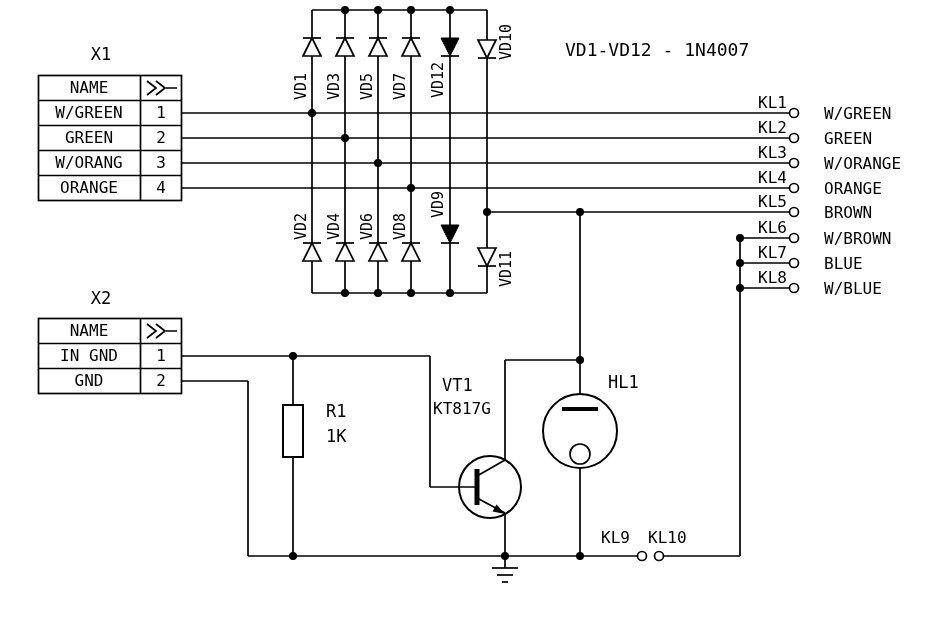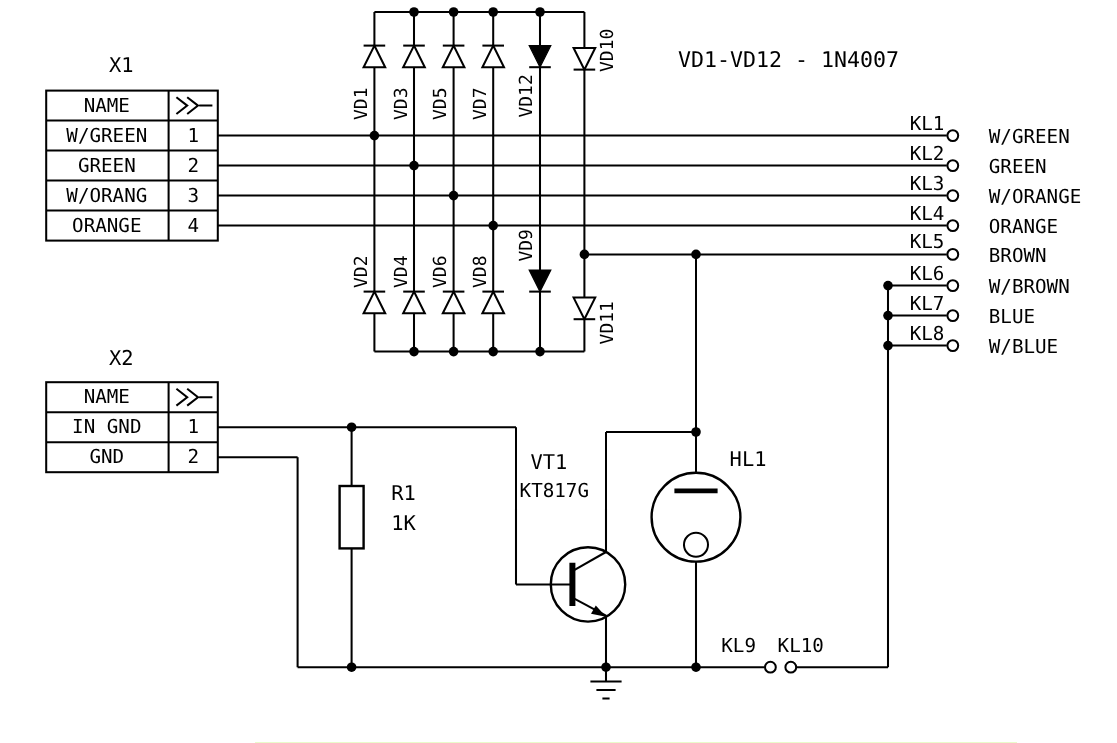--- a/index.html
+++ b/index.html
@@ -1,16 +1,16 @@
 <!DOCTYPE html>
 <html><head>
 <meta charset="utf-8">
 <style>
   html,body{margin:0;padding:0;background:#ffffff;}
-  .page{position:relative;width:931px;height:619px;background:#bef264;overflow:hidden;}
+  .page{position:relative;width:931px;height:619px;background:#0ea5e9;overflow:hidden;}
   svg text{font-family:"DejaVu Sans Mono","Liberation Mono",monospace;fill:#000;}
   .t15{font-size:15px;}
   .t16{font-size:16px;}
   .t17{font-size:17px;}
   .t18{font-size:18px;}
   .w{stroke:#000;stroke-width:1.7;fill:none;}
   .w2{stroke:#000;stroke-width:2;fill:none;}
   .bb{stroke:#000;stroke-width:5;fill:none;}
   .bb4{stroke:#000;stroke-width:4;fill:none;}
   .dot{fill:#000;stroke:none;}

